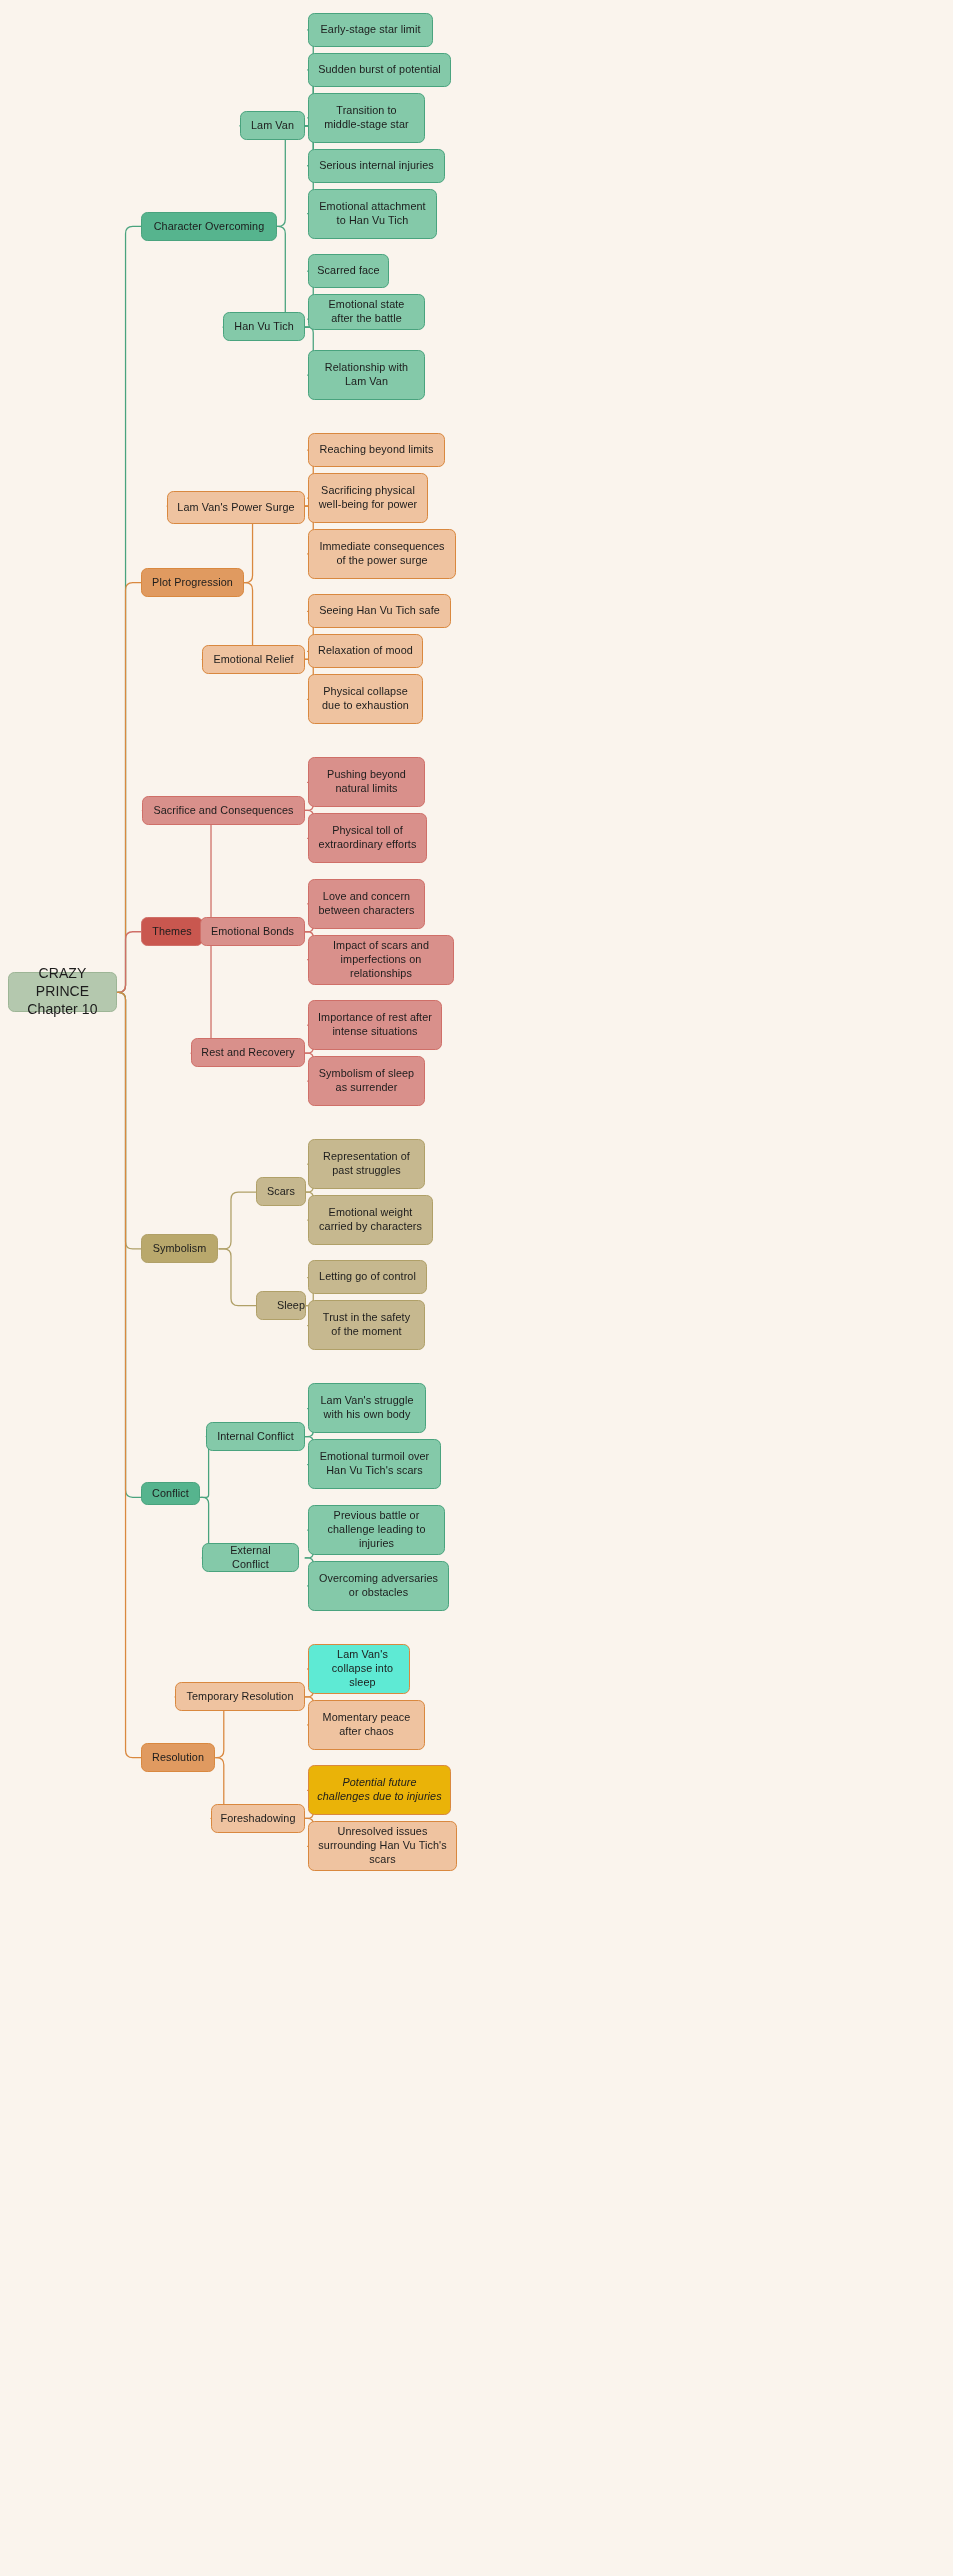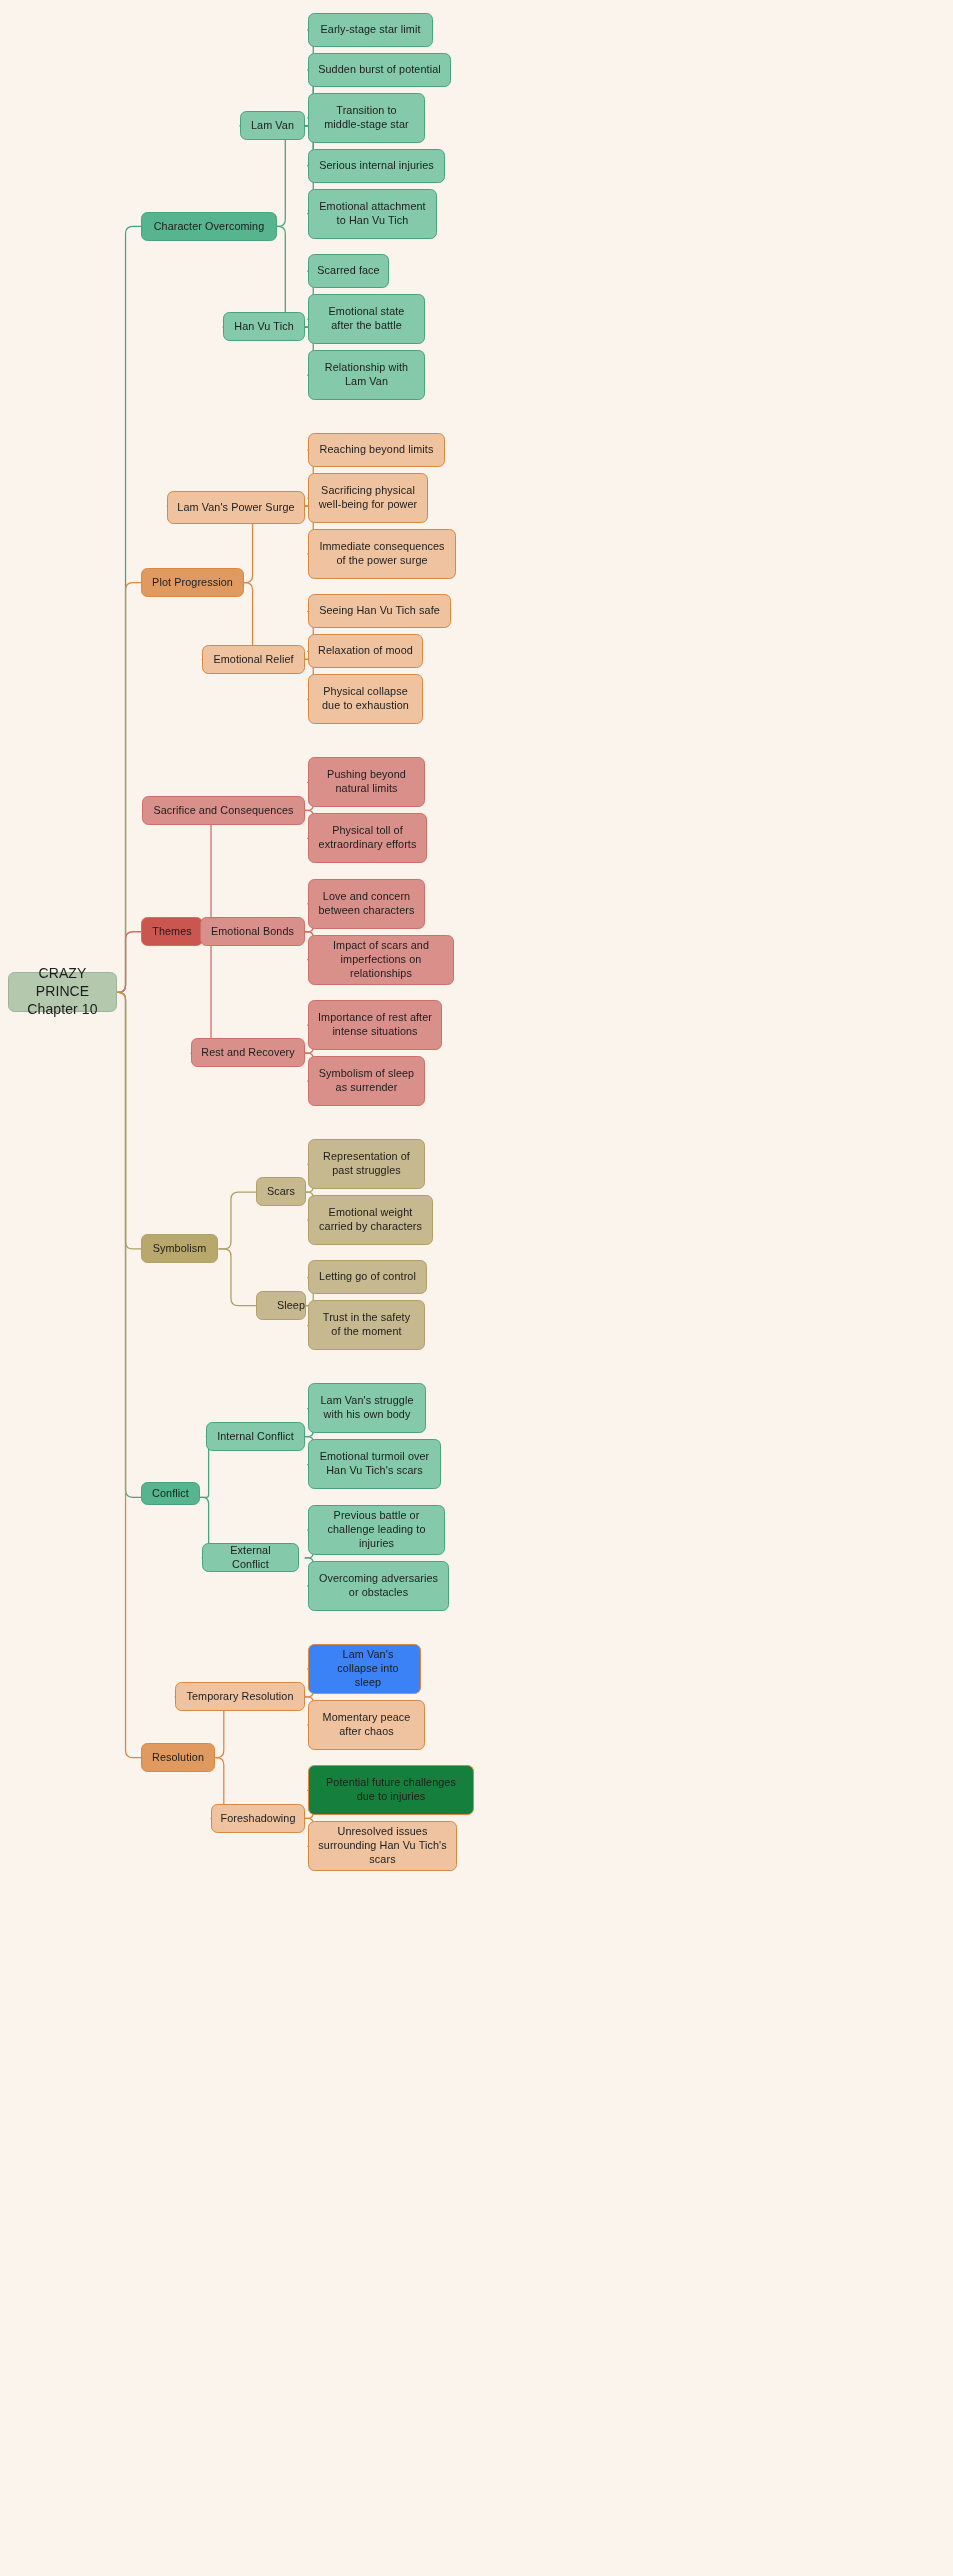--- a/index.html
+++ b/index.html
@@ -113,21 +113,21 @@
       </div>
       <div class="node lvl3" style="left: 308px; top: 189px; width: 129px; height: 50px; background: rgb(132, 201, 169); border: 0.8px solid rgb(73, 163, 126);">
         <span>Emotional attachment to Han Vu Tich</span>
       </div>
       <div class="node lvl2" style="left: 223px; top: 312px; width: 82px; height: 29px; background: rgb(132, 201, 169); border: 0.8px solid rgb(73, 163, 126); align-items: center;">
         <span>Han Vu Tich</span>
       </div>
       <div class="node lvl3" style="left: 308px; top: 254px; width: 81px; height: 34px; background: rgb(132, 201, 169); border: 0.8px solid rgb(73, 163, 126);">
         <span>Scarred face</span>
       </div>
-      <div class="node lvl3" style="left: 308px; top: 294px; width: 117px; height: 50px; background: rgb(132, 201, 169); border: 0.8px solid rgb(73, 163, 126);">
+      <div class="node lvl3" style="left: 308px; top: 294px; width: 117px; height: 36px; background: rgb(132, 201, 169); border: 0.8px solid rgb(73, 163, 126);">
         <span>Emotional state after the battle</span>
       </div>
       <div class="node lvl3" style="left: 308px; top: 350px; width: 117px; height: 50px; background: rgb(132, 201, 169); border: 0.8px solid rgb(73, 163, 126);">
         <span>Relationship with Lam Van</span>
       </div>
       <div class="node lvl1" style="left: 141px; top: 568px; width: 103px; height: 29px; background: rgb(224, 154, 96); border: 0.8px solid rgb(217, 136, 63);">
         <span>Plot Progression</span>
       </div>
       <div class="node lvl2" style="left: 167px; top: 491px; width: 138px; height: 33px; background: rgb(239, 195, 160); border: 0.8px solid rgb(217, 136, 63);">
         <span>Lam Van's Power Surge</span>
@@ -224,30 +224,30 @@
       </div>
       <div class="node lvl3" style="left: 308px; top: 1561px; width: 141px; height: 50px; background: rgb(132, 201, 169); border: 0.8px solid rgb(73, 163, 126);">
         <span>Overcoming adversaries or obstacles</span>
       </div>
       <div class="node lvl1" style="left: 141px; top: 1743px; width: 74px; height: 29px; background: rgb(224, 154, 96); border: 0.8px solid rgb(217, 136, 63);">
         <span>Resolution</span>
       </div>
       <div class="node lvl2" style="left: 175px; top: 1682px; width: 130px; height: 29px; background: rgb(239, 195, 160); border: 0.8px solid rgb(217, 136, 63);">
         <span>Temporary Resolution</span>
       </div>
-      <div class="node lvl3" style="left: 308px; top: 1644px; width: 113px; height: 50px; background: #3b82f6; border: 0.8px solid rgb(217, 136, 63); padding-left: 15px;">
+      <div class="node lvl3" style="left: 308px; top: 1644px; width: 102px; height: 50px; background: #5eead4; border: 0.8px solid rgb(217, 136, 63); padding-left: 15px;">
         <span>Lam Van's collapse into sleep</span>
       </div>
       <div class="node lvl3" style="left: 308px; top: 1700px; width: 117px; height: 50px; background: rgb(239, 195, 160); border: 0.8px solid rgb(217, 136, 63);">
         <span>Momentary peace after chaos</span>
       </div>
       <div class="node lvl2" style="left: 211px; top: 1804px; width: 94px; height: 29px; background: rgb(239, 195, 160); border: 0.8px solid rgb(217, 136, 63);">
         <span>Foreshadowing</span>
       </div>
-      <div class="node lvl3" style="left: 308px; top: 1765px; width: 166px; height: 50px; background: #15803d; border: 0.8px solid rgb(217, 136, 63);">
+      <div class="node lvl3" style="left: 308px; top: 1765px; width: 143px; height: 50px; background: #eab308; border: 0.8px solid rgb(217, 136, 63); font-style: italic;">
         <span>Potential future challenges due to injuries</span>
       </div>
       <div class="node lvl3" style="left: 308px; top: 1821px; width: 149px; height: 50px; background: rgb(239, 195, 160); border: 0.8px solid rgb(217, 136, 63);">
         <span>Unresolved issues surrounding Han Vu Tich's scars</span>
       </div>
     </div>
 </div>
 
 
 </body></html>

